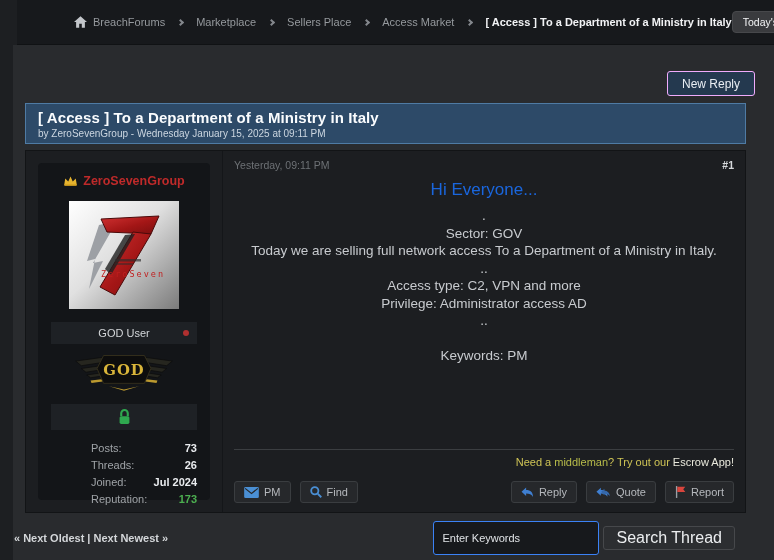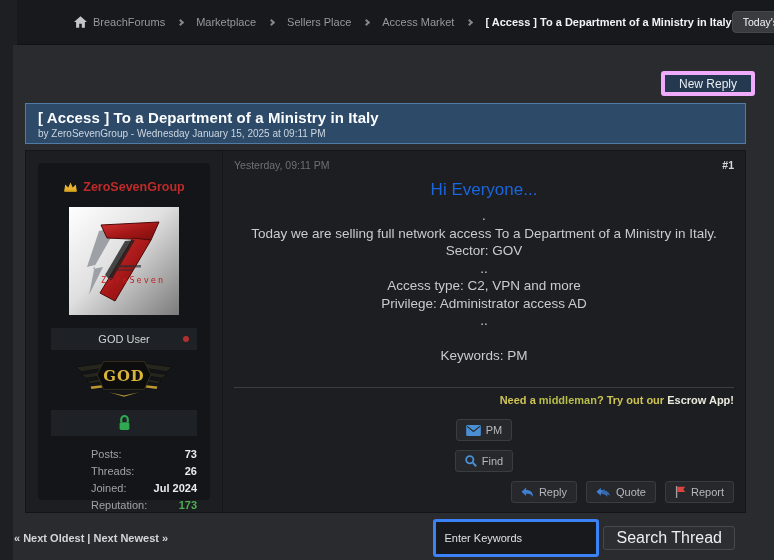--- a/index.html
+++ b/index.html
@@ -15,35 +15,35 @@
   .crumb-sep{width:5px;height:5px;border-top:2px solid #83878c;border-right:2px solid #83878c;
     transform:rotate(45deg);margin:0 13px;flex:0 0 auto;}
   .crumb-current{font-size:11px;font-weight:bold;color:#f2f3f5;white-space:nowrap;cursor:pointer;}
   .todays-posts{margin-left:auto;background:#3a3b3e;border:1px solid #47484b;border-radius:4px;
     color:#f3f4f5;font-size:10.5px;padding:4px 10px;cursor:pointer;white-space:nowrap;}
 
   
   .page{position:absolute;left:13px;top:45px;width:761px;height:515px;background:#292b2e;}
 
   .new-reply{position:absolute;top:26px;right:19px;height:25px;padding:0 14px;
-    background:#24394f;border:4px solid #f0abfc;border-radius:3px;color:#e9eef3;
+    background:#24394f;border:1px solid #f0abfc;border-radius:3px;color:#e9eef3;
     font-size:12px;display:flex;align-items:center;cursor:pointer;}
 
   .thread-header{position:absolute;top:58px;left:12px;width:721px;height:41px;
     background:var(--accent_blue,#2d4a68);border:1px solid #4f7ba4;padding:5px 12px 4px;}
   .thread-title{font-size:15px;font-weight:bold;color:#fafcfe;letter-spacing:.1px;}
   .thread-byline{font-size:10px;color:#ccd6e0;margin-top:2px;}
 
   
   .post-container{position:absolute;top:105px;left:12px;width:721px;height:363px;
     background:#1c1e21;border:1px solid #121416;display:flex;}
 
   .author-col{width:197px;flex:0 0 197px;padding:12px;border-right:1px solid #141619;}
   .author-panel{background:#131518;border-radius:4px;height:100%;padding:11px 13px 10px;}
-  .username-row{display:flex;align-items:center;justify-content:center;gap:5px;cursor:pointer;margin-top:6px;}
+  .username-row{display:flex;align-items:center;justify-content:center;gap:5px;cursor:pointer;}
   .username{font-size:12.5px;font-weight:bold;color:var(--username_red,#bf2a2a);}
   .avatar{display:block;width:110px;height:108px;margin:13px auto 0;cursor:pointer;}
   .usertitle-bar{position:relative;margin-top:13px;height:22px;background:#1e2125;
     display:flex;align-items:center;justify-content:center;}
   .usertitle{font-size:11px;color:#d3d6d9;}
   .status-dot{position:absolute;right:8px;top:8px;width:6px;height:6px;border-radius:50%;
     background:#b03030;}
   .god-badge{display:block;margin:9px auto 0;}
   .lock-bar{width:146px;height:26px;margin:7px auto 0;background:#1e2125;
     display:flex;align-items:center;justify-content:center;}
@@ -55,36 +55,36 @@
 
   .post-body{flex:1;display:flex;flex-direction:column;padding:8px 11px 9px;}
   .date-row{display:flex;justify-content:space-between;align-items:center;}
   .post-date{font-size:10.5px;color:#6d7175;}
   .post-number{font-size:10.5px;font-weight:bold;color:#d6d9dc;cursor:pointer;}
   .greeting{margin-top:9px;text-align:center;font-size:17px;color:var(--greeting_blue,#1a66dd);}
   .post-lines{margin-top:7px;}
   .post-line{min-height:17.5px;line-height:17.5px;text-align:center;font-size:13.5px;color:#c8cbcf;}
   .bottom-cluster{margin-top:auto;}
   .divider{border-top:1px solid #3b3e41;}
-  .escrow{margin-top:6px;text-align:right;font-size:11px;font-weight:bold;
+  .escrow{margin-top:6px;text-align:right;font-size:11px;font-weight:normal;
     color:var(--escrow_yellow,#cfc455);}
   .escrow .mm{color:#b8bc4a;}
   .escrow .app{color:#e9e9dc;cursor:pointer;}
-  .actions{display:flex;align-items:center;gap:9px;margin-top:13px;flex-direction:column;}
+  .actions{display:flex;align-items:center;gap:9px;margin-top:13px;}
   .btn{display:inline-flex;align-items:center;gap:5px;height:22px;padding:0 9px;
     background:#26282b;border:1px solid #3a3d40;border-radius:3px;font-size:11px;
     color:#b6b9bd;cursor:pointer;white-space:nowrap;}
   .right-actions{margin-left:auto;display:flex;gap:9px;}
 
   
   .footer-row{position:absolute;top:479px;left:1px;width:721px;height:28px;
     display:flex;align-items:center;justify-content:space-between;}
   .prev-next{font-size:11px;font-weight:bold;color:#d4d7da;cursor:pointer;}
   .search-group{display:flex;align-items:center;gap:4px;}
-  .search-input{width:166px;height:24px;background:#17191c;border:3px solid #3b82f6;
+  .search-input{width:166px;height:24px;background:#17191c;border:1px solid #3b82f6;
     border-radius:3px;color:#e8eaec;font-size:11px;padding:16px 8px;outline:none;
     font-family:"Liberation Sans",sans-serif;}
   .search-input::placeholder{color:#dfe2e5;opacity:1;}
   .search-btn{height:24px;padding:0 12px;background:#2c2e31;border:1px solid #46484b;
     border-radius:3px;color:#eceef0;font-size:16px;cursor:pointer;
     font-family:"Liberation Sans",sans-serif;}
 </style>
 </head>
 <body>
 
@@ -209,22 +209,22 @@
     <div class="post-body">
       <div class="date-row">
         <span class="post-date">Yesterday, 09:11 PM</span>
         <span class="post-number">#1</span>
       </div>
 
       <div class="greeting">Hi Everyone...</div>
 
       <div class="post-lines">
         <div class="post-line">.</div>
+        <div class="post-line">Sector: GOV</div>
         <div class="post-line">Today we are selling full network access To a Department of a Ministry in Italy.</div>
-        <div class="post-line">Sector: GOV</div>
         <div class="post-line">..</div>
         <div class="post-line">Access type: C2, VPN and more</div>
         <div class="post-line">Privilege: Administrator access AD</div>
         <div class="post-line">..</div>
         <div class="post-line"></div>
         <div class="post-line">Keywords: PM</div>
       </div>
 
       <div class="bottom-cluster">
         <div class="divider"></div>

